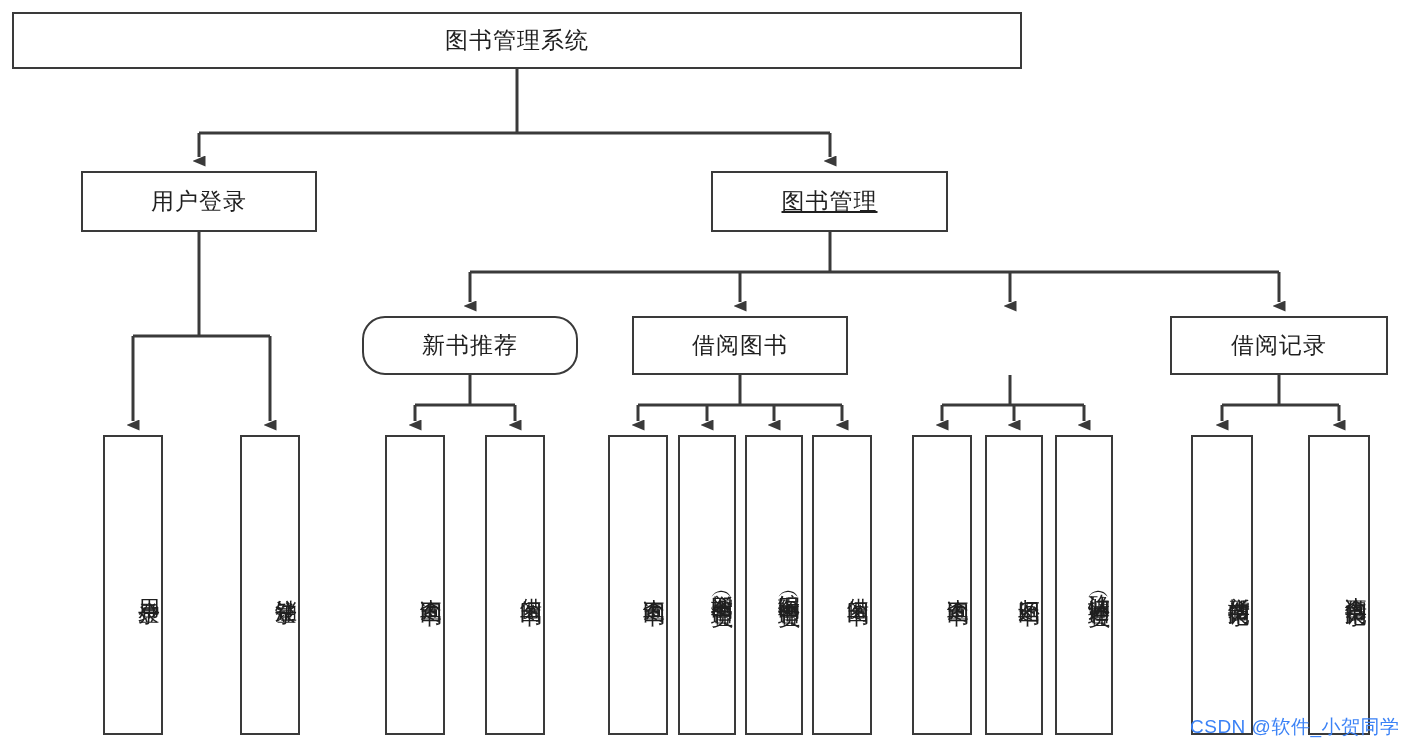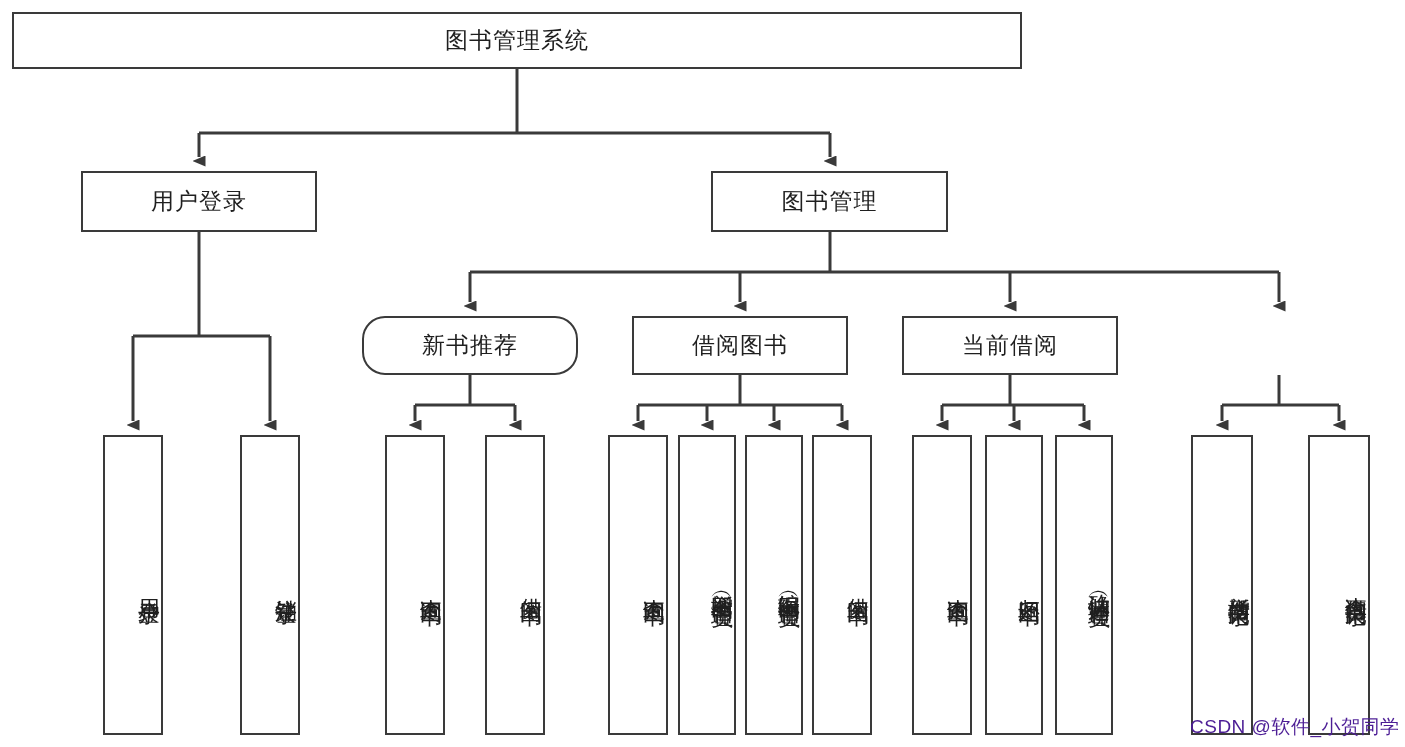--- a/index.html
+++ b/index.html
@@ -49,21 +49,21 @@
     line-height:1.08;
     writing-mode:vertical-rl;
     text-orientation:upright;
     padding:6px 0;
     align-items:flex-start;
     justify-content:center;
   }
   .watermark{
     position:absolute;
     font-size:19px;
-    color:#4c1d95;
+    color:#3b82f6;
     white-space:nowrap;
     z-index:3;
     letter-spacing:0.5px;
   }
 </style>
 </head>
 <body>
 
 <div id="canvas">
 
@@ -113,25 +113,25 @@
       <path d="M1279,375 L1279,405"></path>
       <path d="M1222,405 L1339,405"></path>
       <path d="M1222,405 L1222,421" marker-end="url(#arrow)"></path>
       <path d="M1339,405 L1339,421" marker-end="url(#arrow)"></path>
     </g>
   </svg>
 
   <div class="node node-root" style="left: 12px; top: 12px; width: 1010px; height: 57px;">图书管理系统</div>
 
   <div class="node node-h" style="left: 81px; top: 171px; width: 236px; height: 61px;">用户登录</div>
-  <div class="node node-h" style="left: 711px; top: 171px; width: 237px; height: 61px;">图书管理</div>
+  <div class="node node-h" style="left: 711px; top: 171px; width: 237px; height: 61px; text-decoration: underline;">图书管理</div>
 
   <div class="node node-h" style="left: 362px; top: 316px; width: 216px; height: 59px; border-radius: 23px;">新书推荐</div>
   <div class="node node-h" style="left: 632px; top: 316px; width: 216px; height: 59px;">借阅图书</div>
-  <div class="node node-h" style="left: 902px; top: 316px; width: 216px; height: 59px;">当前借阅</div>
+  <div class="node node-h" style="left: 1170px; top: 316px; width: 218px; height: 59px;">借阅记录</div>
 
   <div class="node node-v" style="left: 103px; top: 435px; width: 60px; height: 300px;">用户登录</div>
   <div class="node node-v" style="left: 240px; top: 435px; width: 60px; height: 300px;">注销登录</div>
   <div class="node node-v" style="left: 385px; top: 435px; width: 60px; height: 300px;">查询图书</div>
   <div class="node node-v" style="left: 485px; top: 435px; width: 60px; height: 300px;">借阅图书</div>
   <div class="node node-v" style="left: 608px; top: 435px; width: 60px; height: 300px;">查询图书</div>
   <div class="node node-v" style="left: 678px; top: 435px; width: 58px; height: 300px;">新增图书（管理员）</div>
   <div class="node node-v" style="left: 745px; top: 435px; width: 58px; height: 300px;">编辑图书（管理员）</div>
   <div class="node node-v" style="left: 812px; top: 435px; width: 60px; height: 300px;">借阅图书</div>
   <div class="node node-v" style="left: 912px; top: 435px; width: 60px; height: 300px;">查询图书</div>

